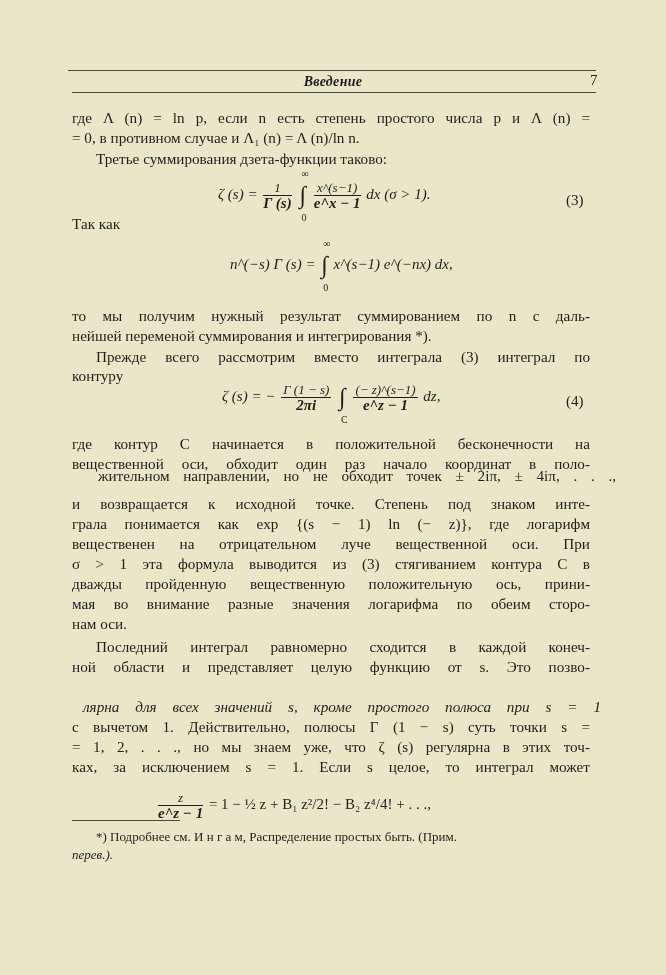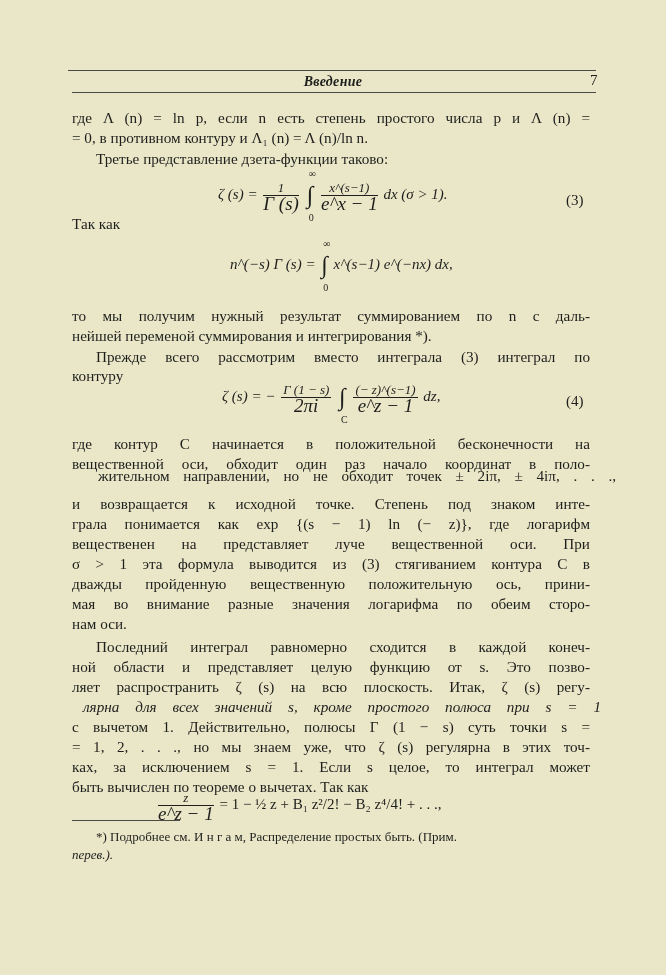--- a/index.html
+++ b/index.html
@@ -21,41 +21,41 @@
     white-space: nowrap; line-height: 20px; text-align: justify; text-align-last: justify;
   }
   .line.last { text-align-last: left; }
   .indent { left: 96px; width: 494px; }
   .eq {
     position: absolute; font-size: 15px; white-space: nowrap; font-style: italic;
   }
   .eqnum { position: absolute; left: 566px; font-size: 15px; }
   .frac { display: inline-block; vertical-align: middle; text-align: center; margin: 0 2px; }
   .frac .num { display: block; font-size: 13px; border-bottom: 1px solid #1e1e1c; padding: 0 2px; line-height: 15px; }
-  .frac .den { display: block; font-size: 19px; line-height: 15px; }
+  .frac .den { display: block; font-size: 15px; line-height: 15px; font-weight: bold; }
   .intg { display: inline-block; position: relative; font-size: 24px; font-style: normal; vertical-align: middle; margin: 0 2px; }
   .lim { position: absolute; left: 2px; font-size: 10px; font-style: normal; }
   .lim.up { top: -14px; } .lim.dn { bottom: -14px; }
   .fn-rule { position: absolute; left: 72px; top: 816px; width: 108px; height: 1px; background: #4a4a44; }
   .footnote { position: absolute; left: 72px; width: 518px; font-size: 13px; line-height: 18px; }
   i, .it { font-style: italic; }
 </style>
 </head>
 <body>
 
 <div class="page">
 
   <div class="rule" style="left:68px; top:70px; width:528px;"></div>
   <div class="header-title">Введение</div>
   <div class="page-num">7</div>
   <div class="rule" style="left:72px; top:92px; width:524px;"></div>
 
   <div class="line" style="top:108px;">где Λ (n) = ln p, если n есть степень простого числа p и Λ (n) =</div>
-  <div class="line last" style="top:128px;">= 0, в противном контуру и Λ₁ (n) = Λ (n)/ln n.</div>
-  <div class="line indent last" style="top:149px;">Третье представление дзета-функции таково:</div>
+  <div class="line last" style="top:128px;">= 0, в противном случае и Λ₁ (n) = Λ (n)/ln n.</div>
+  <div class="line indent last" style="top:149px;">Третье суммирования дзета-функции таково:</div>
 
   <div class="eq" style="left:218px; top:180px;">
     <span>ζ (s) =</span>
     <span class="frac">
       <span class="num">1</span>
       <span class="den">Γ (s)</span>
     </span>
     <span class="intg">∫<span class="lim up">∞</span><span class="lim dn">0</span></span>
     <span class="frac">
       <span class="num">x^(s−1)</span>
@@ -91,33 +91,31 @@
     </span>
     <span>dz,</span>
   </div>
   <div class="eqnum" style="top:393px;">(4)</div>
 
   <div class="line" style="top:434px;">где контур C начинается в положительной бесконечности на</div>
   <div class="line" style="top:454px;">вещественной оси, обходит один раз начало координат в поло-</div>
   <div class="line" style="top:466px;margin-left:26px;">жительном направлении, но не обходит точек ± 2iπ, ± 4iπ, . . .,</div>
   <div class="line" style="top:494px;">и возвращается к исходной точке. Степень под знаком инте-</div>
   <div class="line" style="top:514px;">грала понимается как exp {(s − 1) ln (− z)}, где логарифм</div>
-  <div class="line" style="top:534px;">вещественен на представляет луче вещественной оси. При</div>
+  <div class="line" style="top:534px;">вещественен на отрицательном луче вещественной оси. При</div>
   <div class="line" style="top:554px;font-family:Liberation Serif, serif;">σ &gt; 1 эта формула выводится из (3) стягиванием контура C в</div>
   <div class="line" style="top:574px;">дважды пройденную вещественную положительную ось, прини-</div>
   <div class="line" style="top:594px;">мая во внимание разные значения логарифма по обеим сторо-</div>
   <div class="line last" style="top:614px;">нам оси.</div>
   <div class="line indent" style="top:637px;">Последний интеграл равномерно сходится в каждой конеч-</div>
   <div class="line" style="top:657px;">ной области и представляет целую функцию от s. Это позво-</div>
-  <div class="line" style="top:677px;">ляет распространить ζ (s) на всю плоскость. Итак, ζ (s) регу-</div>
   <div class="line it" style="top:697px;margin-left:11px;">лярна для всех значений s, кроме простого полюса при s = 1</div>
   <div class="line" style="top:717px;">с вычетом 1. Действительно, полюсы Γ (1 − s) суть точки s =</div>
   <div class="line" style="top:737px;">= 1, 2, . . ., но мы знаем уже, что ζ (s) регулярна в этих точ-</div>
   <div class="line" style="top:757px;">ках, за исключением s = 1. Если s целое, то интеграл может</div>
-  <div class="line last" style="top:777px;">быть вычислен по теореме о вычетах. Так как</div>
 
   <div class="eq" style="left:156px; top:790px; font-style:normal;">
     <span class="frac">
       <span class="num it">z</span>
       <span class="den it">e^z − 1</span>
     </span>
     <span>= 1 − ½ z + B₁ z²/2! − B₂ z⁴/4! + . . .,</span>
   </div>
 
   <div class="fn-rule" style="top:820px;"></div>

